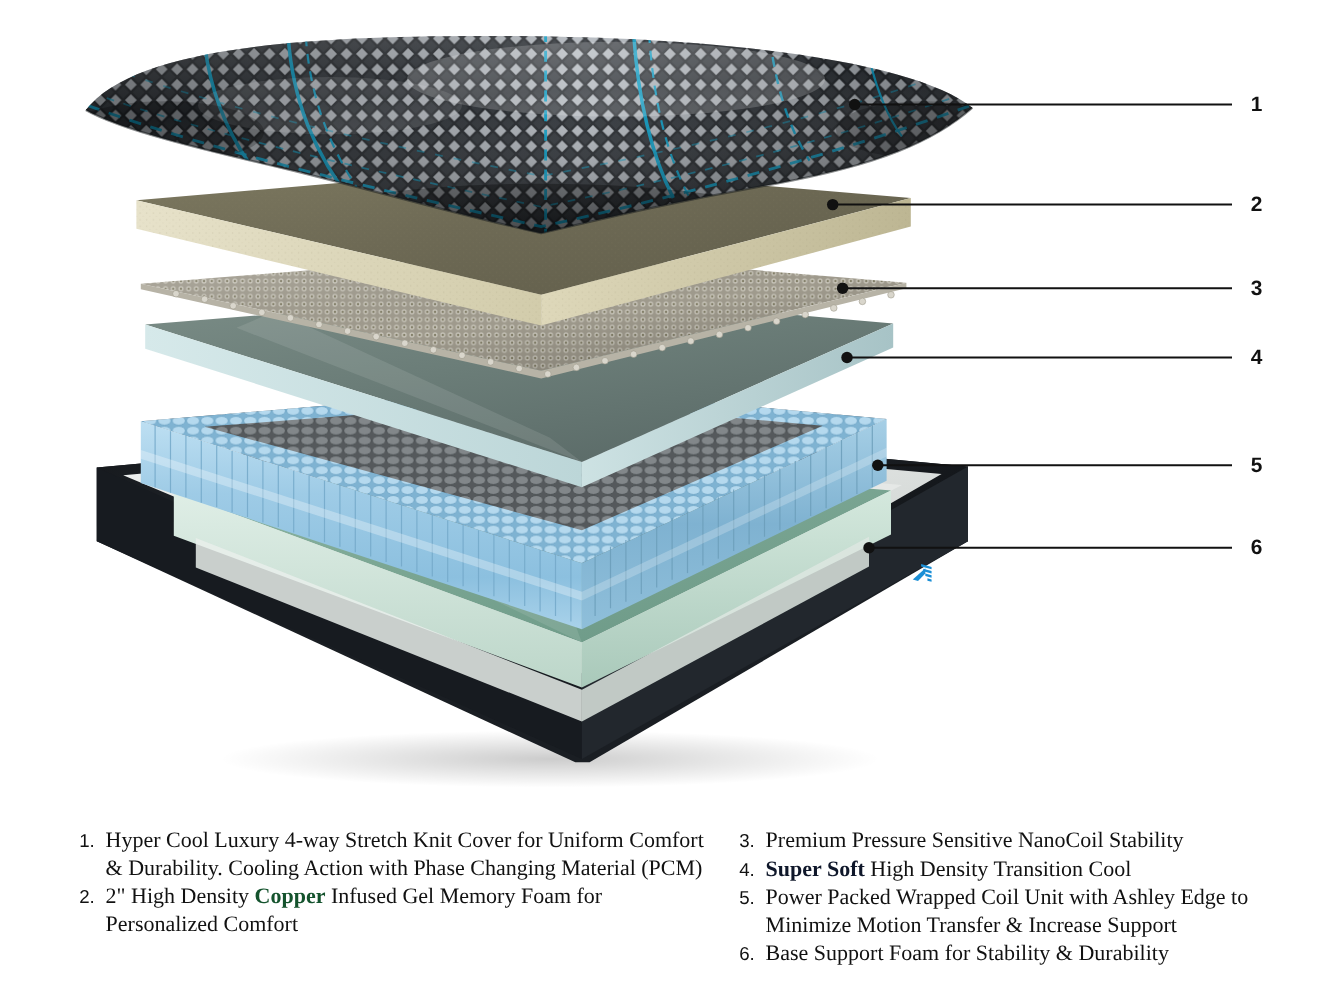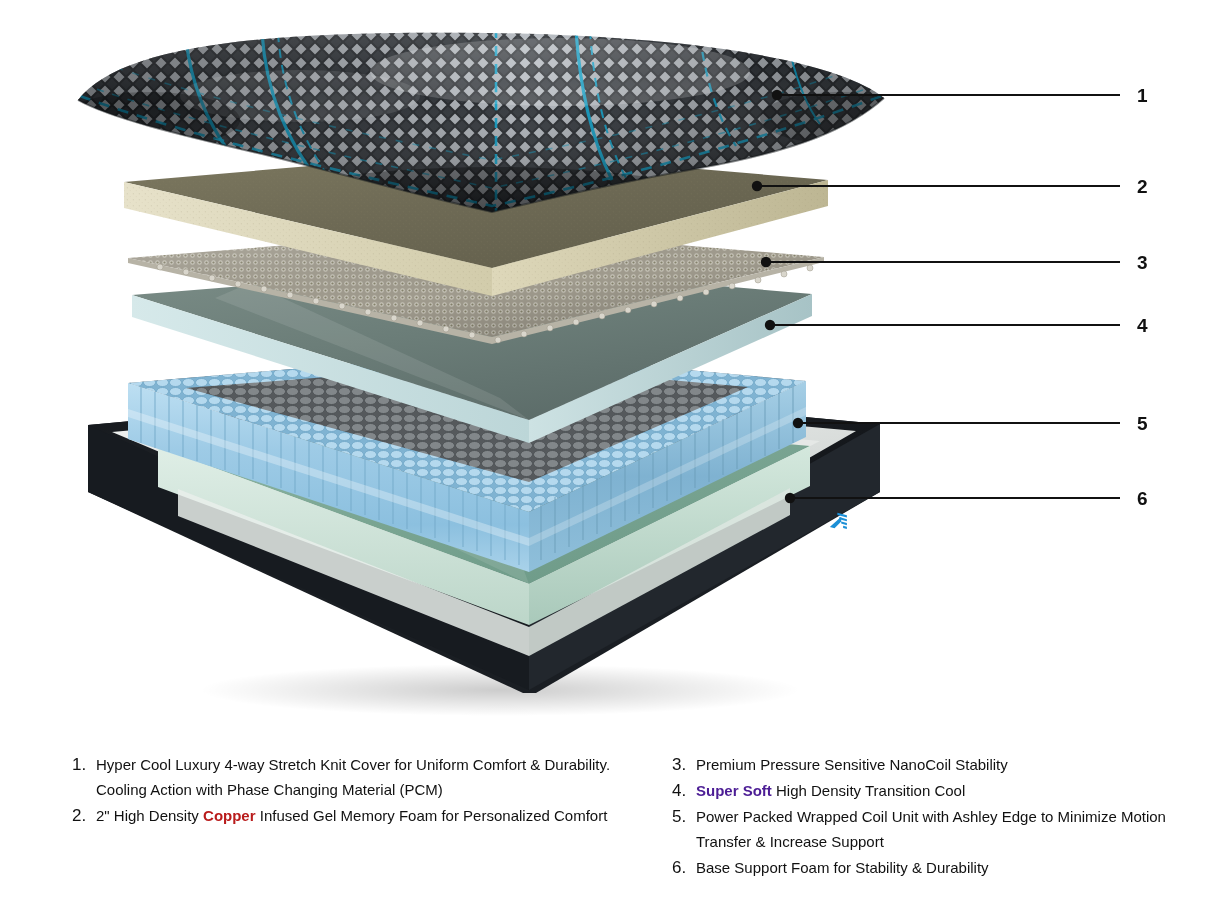--- a/index.html
+++ b/index.html
@@ -74,27 +74,27 @@
     flex: 0 0 auto;
     width: 24px;
     text-align: left;
     font-size: 17px;
     line-height: 25px;
     color: #111111;
     font-family: "Liberation Sans", sans-serif;
   }
   .caption-text {
     flex: 1 1 auto;
-    font-size: 15px;
+    font-size: 20px;
     line-height: 25px;
     color: #111111;
-    font-family: Liberation Sans, sans-serif;
-  }
-  .caption-text .hl-copper { color: #b91c1c; font-weight: 700; }
-  .caption-text .hl-bold   { font-weight: 700; color: #4c1d95; }
+    font-family: Liberation Serif, serif;
+  }
+  .caption-text .hl-copper { color: #14532d; font-weight: 700; }
+  .caption-text .hl-bold   { font-weight: 700; color: #0f172a; }
 </style>
 </head>
 <body>
 
 <div id="diagram-root">
 
   <div class="figure-area">
     <svg class="figure-svg" viewBox="0 0 1214 740" xmlns="http://www.w3.org/2000/svg">
       <defs>
 

